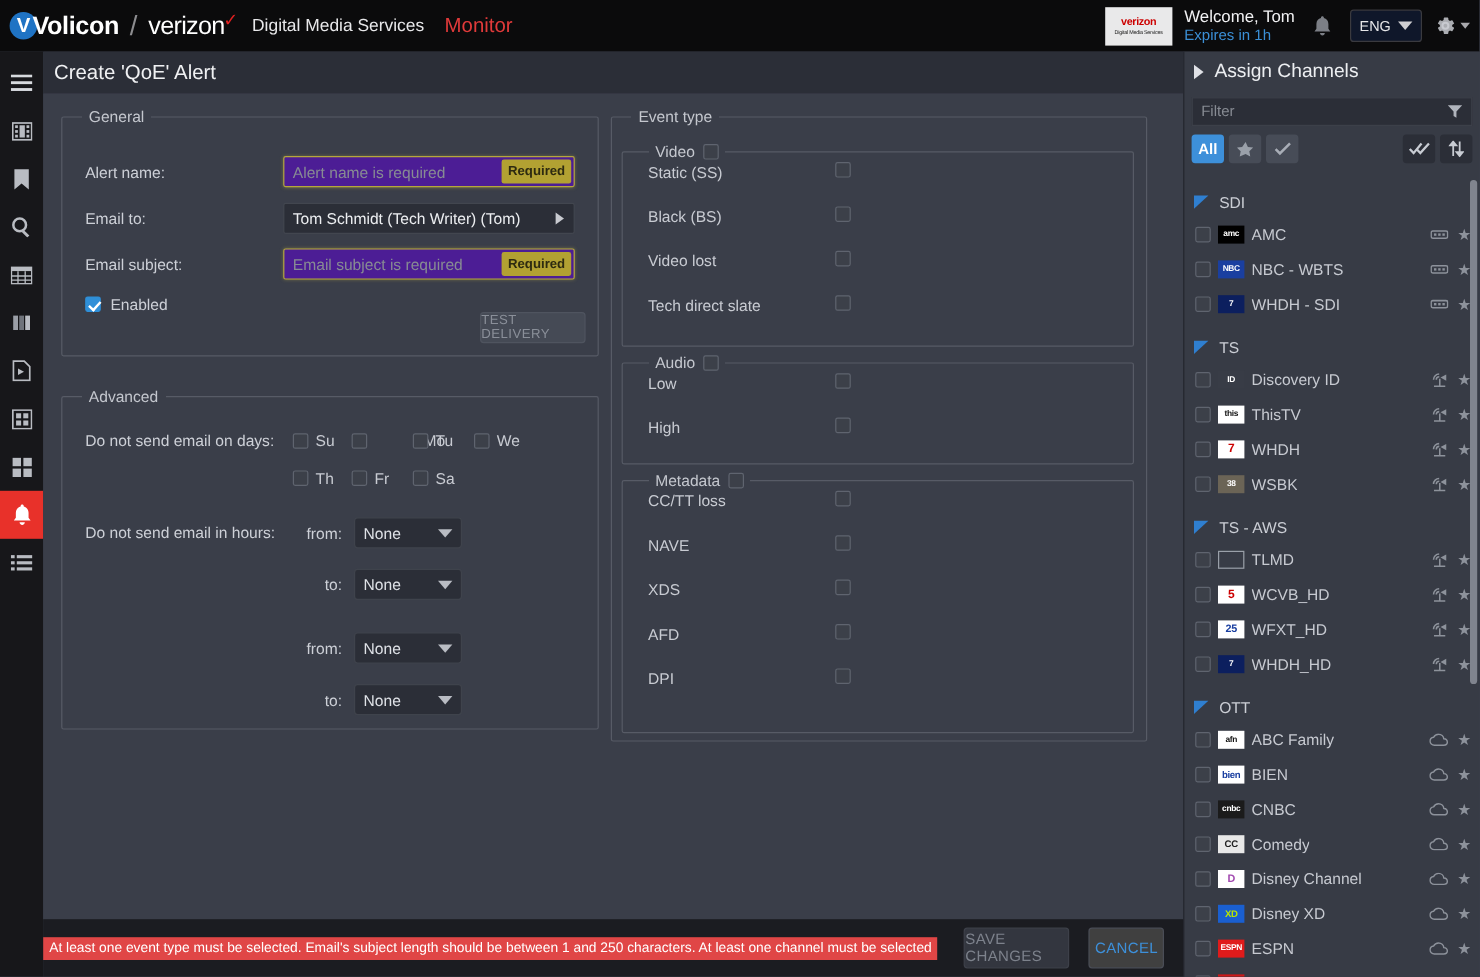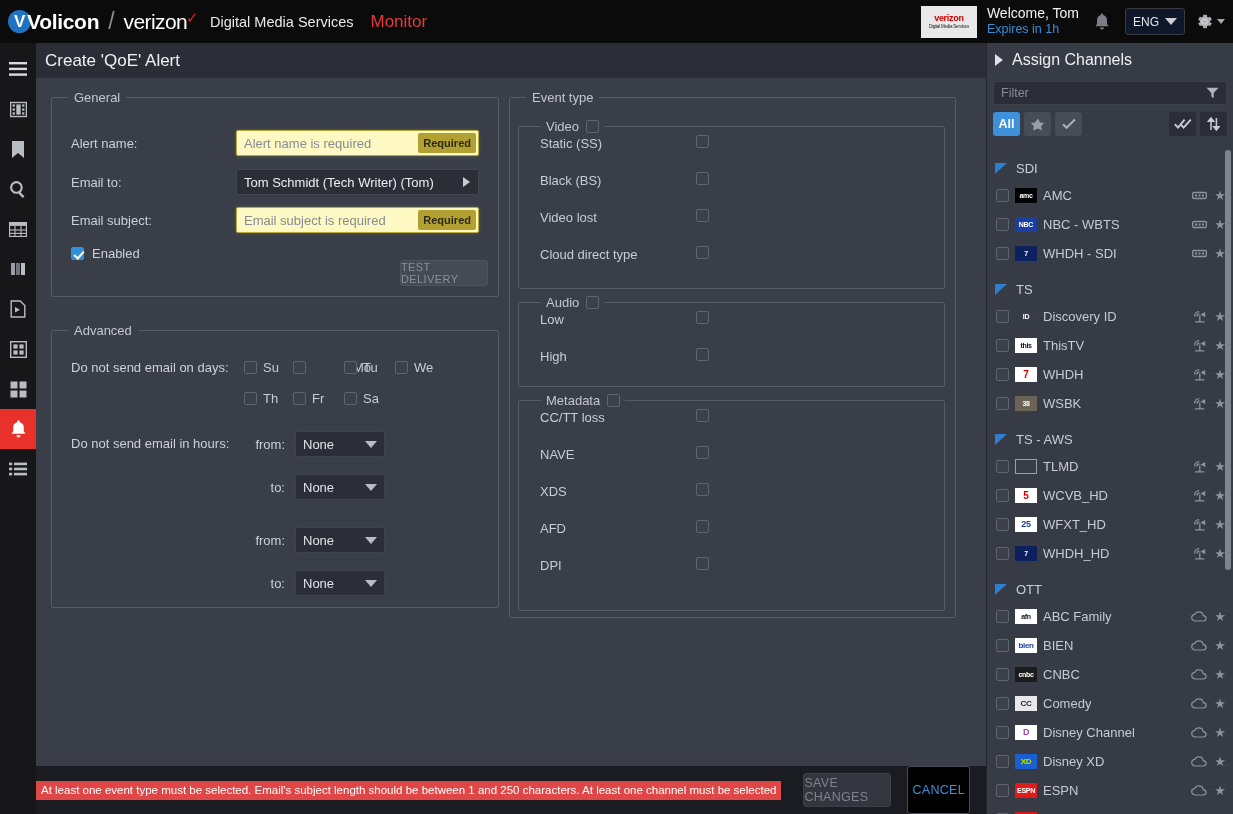--- a/index.html
+++ b/index.html
@@ -81,21 +81,21 @@
   fieldset.grp > legend {
     margin-left:16px; padding:0 6px; font-size:13px; color:#c4c7ce;
   }
 
   
   #general { left:15px; top:12px; width:448px; height:207px; }
   .row { position:absolute; display:flex; align-items:center; }
   .lbl { color:#cdd0d7; font-size:13px; }
 
   .reqfield {
-    width:243px; height:26px; background:#fef9c3;
+    width:243px; height:26px; background:#4c1d95;
     border:1px solid #b5a73c; border-radius:2px;
     display:flex; align-items:center; position:relative;
     box-shadow:0 0 3px rgba(200,185,70,.35);
   }
   .reqfield .ph { color:#878b93; font-size:13px; padding-left:7px; }
   .reqbadge {
     position:absolute; right:2px; top:2px; height:20px;
     background:#b2a132; color:#2d2a10; font-size:11px; font-weight:bold;
     padding:0 5px; display:flex; align-items:center; border-radius:2px;
   }
@@ -201,21 +201,21 @@
     background:#e04646; color:#fff; font-size:11.5px; height:19px;
     display:flex; align-items:center; padding:0 5px; white-space:nowrap;
     margin-right:6px;
   }
   .btn-save {
     width:110px; height:34px; background:#33363f; border:1px solid #3d4049; border-radius:3px;
     color:#7d828c; font-size:12.5px; letter-spacing:.3px;
     display:flex; align-items:center; justify-content:center;
   }
   .btn-cancel {
-    width:78px; height:48px; background:#000000; border:1px solid #4a4d56; border-radius:3px;
+    width:78px; height:34px; background:#404040; border:1px solid #4a4d56; border-radius:3px;
     color:#3d90da; font-size:12.5px; letter-spacing:.3px;
     display:flex; align-items:center; justify-content:center;
   }
 </style>
 </head>
 <body>
 
 <div class="app">
 
   <div class="topbar">
@@ -473,21 +473,21 @@
           </div>
         <div class="evrow" style="top:46px;">
             <span class="t">Black (BS)</span>
             <span class="c"><span class="cbx lite"></span></span>
           </div>
         <div class="evrow" style="top:83px;">
             <span class="t">Video lost</span>
             <span class="c"><span class="cbx lite"></span></span>
           </div>
         <div class="evrow" style="top:120px;">
-            <span class="t">Cloud direct type</span>
+            <span class="t">Tech direct slate</span>
             <span class="c"><span class="cbx lite"></span></span>
           </div>
       </fieldset>
 
       <fieldset class="sub" id="g-audio">
         <legend>
             <span>Audio</span>
             <span class="cbx lite"></span>
           </legend>
         <div class="evrow" style="top:9px;">

